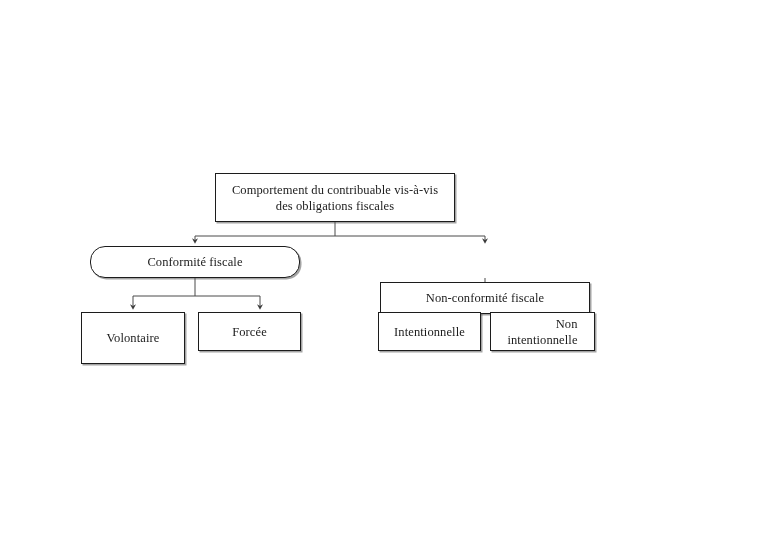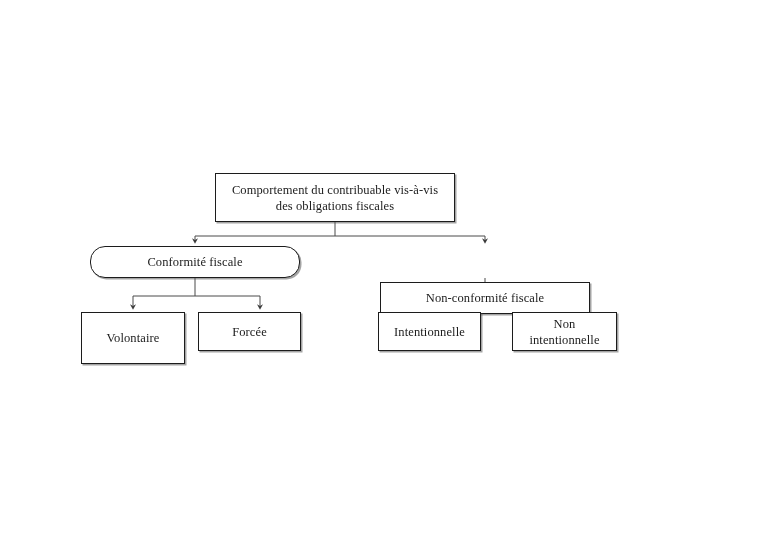--- a/index.html
+++ b/index.html
@@ -88,25 +88,26 @@
     font-size: 12.5px;
   }
   #node-intentionnelle {
     left: 378px;
     top: 312px;
     width: 103px;
     height: 39px;
     font-size: 12.5px;
   }
   #node-non-intentionnelle {
-    left: 512px;
+    left: 490px;
     top: 312px;
     width: 105px;
     height: 39px;
     font-size: 12.5px;
+    text-align: right;
   }
 
   .connector-layer {
     position: absolute;
     left: 0;
     top: 0;
     width: 768px;
     height: 543px;
     pointer-events: none;
   }

